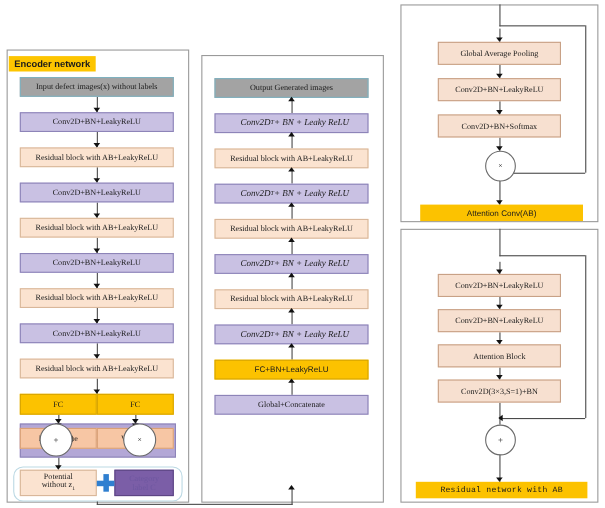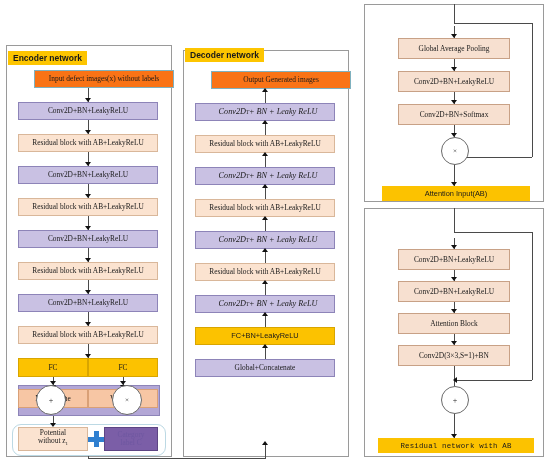--- a/index.html
+++ b/index.html
@@ -12,21 +12,21 @@
   .panel-title{position:absolute;background:#fdc500;color:#1a1a1a;
     font-family:"Liberation Sans", sans-serif;font-size:8.5px;font-weight:600;
     padding:2px 5px 2px 5px;line-height:10px;white-space:nowrap;z-index:6;}
 
   
   .box{position:absolute;box-sizing:border-box;border:1px solid #8e8e8e;
        display:flex;align-items:center;justify-content:center;text-align:center;
        font-size:7.4px;line-height:8px;padding:0 2px;z-index:3;}
   .conv{background:#c9c1e3;border-color:#8d84b8;}
   .res{background:#fbe3d0;border-color:#d9b79a;}
-  .input{background:#f97316;border-color:#7fb1bf;margin-left:16px;}
+  .input{background:#a3a3a3;border-color:#7fb1bf;}
   .fc{background:#fcc200;border-color:#d8a500;}
   .stat{background:#f7c6a4;border-color:#d9a077;}
   .plain{background:#f7e0d0;border-color:#c8a186;align-items:center;}
   .mathbox{font-style:italic;font-family:"Liberation Serif",serif;font-size:8.2px;padding-left:8px;}
   .mathbox sup{font-size:5.6px;font-style:italic;vertical-align:super;}
   .mono{font-family:"Liberation Mono",monospace;font-size:7.4px;letter-spacing:.2px;}
   .sans{font-family:"Liberation Sans",sans-serif;}
 
   
   .vline{position:absolute;width:1px;background:#4a4a4a;z-index:2;}
@@ -149,21 +149,20 @@
     <span>Category</span>
     <span>label  C</span>
   </div>
 
   <div class="vline" style="left:88px;top:454px;height:5px;"></div>
   <div class="hline" style="left:88px;top:458px;width:178px;"></div>
   <div class="vline" style="left:265px;top:444px;height:15px;"></div>
   <div class="arrow-u" style="left:262px;top:441px;"></div>
 
   <div class="panel" style="left:183px;top:50px;width:166px;height:407px;"></div>
-  <div class="panel-title" style="left:185px;top:48px;">Decoder network</div>
 
   <div id="decoder-nodes">
       <div class="box input" style="left:195px;top:71px;width:140px;height:18px;">
         <span>Output  Generated images</span>
       </div>
       <div class="vline" style="left:265px;top:89px;height:14px;"></div>
       <div class="arrow-u" style="left:262px;top:88px;"></div>
       <div class="box conv mathbox" style="left:195px;top:103px;width:140px;height:18px;">
         <span>Conv2D</span>
         <sup>T</sup>
@@ -243,21 +242,21 @@
       <div class="vline" style="left:454px;top:125px;height:12px;"></div>
       <div class="arrow-d" style="left:451px;top:133px;"></div>
       <div class="circ" style="left:441px;top:137px;width:26px;height:26px;">
         <span style="font-size: 7px;">×</span>
       </div>
       <div class="vline" style="left:454px;top:163px;height:23px;"></div>
       <div class="arrow-d" style="left:451px;top:182px;"></div>
     </div>
 
   <div class="box fc" style="left:382px;top:186px;width:148px;height:15px;border:none;">
-     <span class="sans" style="font-size:7.4px;">Attention Input(AB)</span>
+     <span class="sans" style="font-size:7.4px;">Attention Conv(AB)</span>
   </div>
 
   <div class="panel" style="left:364px;top:208px;width:180px;height:249px;"></div>
 
   <div id="residual-nodes">
       <div class="vline" style="left:454px;top:208px;height:25px;"></div>
       <div class="hline" style="left:454px;top:232px;width:78px;"></div>
       <div class="vline" style="left:532px;top:232px;height:148px;"></div>
       <div class="hline" style="left:454px;top:380px;width:78px;"></div>
       <div class="arrow-l" style="left:453px;top:377px;"></div>

